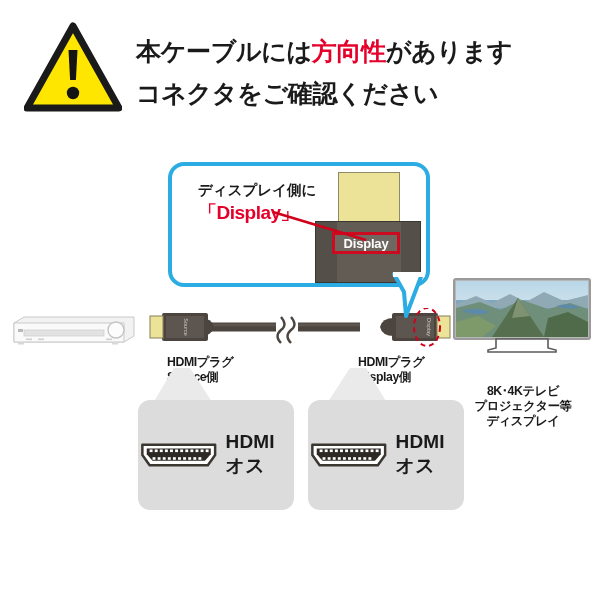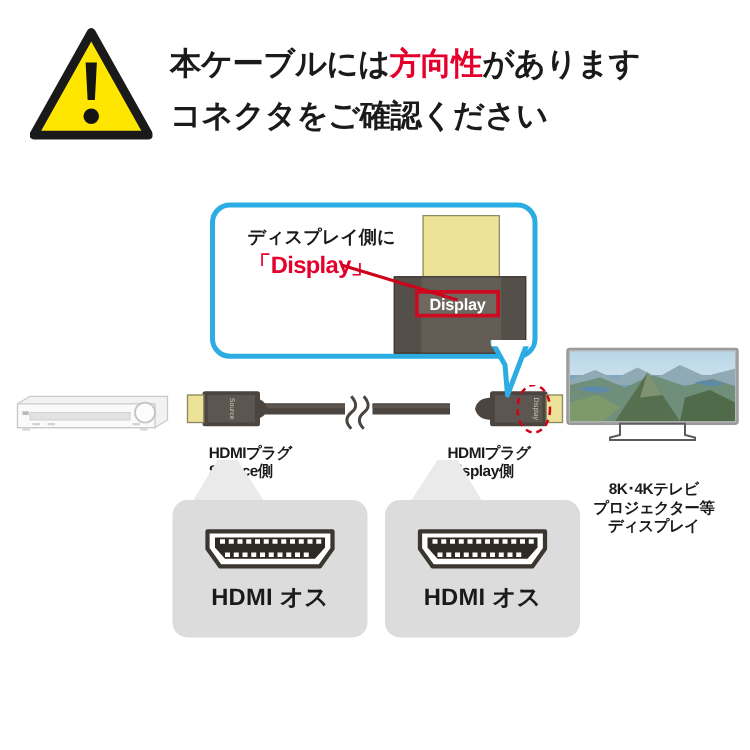--- a/index.html
+++ b/index.html
@@ -171,21 +171,21 @@
   #funnel-left  { left: 150px; top: 368px; }
   #funnel-right { left: 320px; top: 368px; }
 
   .connector-card {
     position: absolute;
     width: 156px; height: 110px;
     background: #dcdcdc;
     border-radius: 12px;
     z-index: 1;
     display: flex;
-    flex-direction: column;
+    flex-direction: row;
     align-items: center;
     justify-content: center;
     gap: 6px;
   }
   #connector-card-source  { left: 138px; top: 400px; }
   #connector-card-display { left: 308px; top: 400px; }
   .connector-card-label {
     font-size: 19px;
     font-weight: bold;
     letter-spacing: 0.2px;

